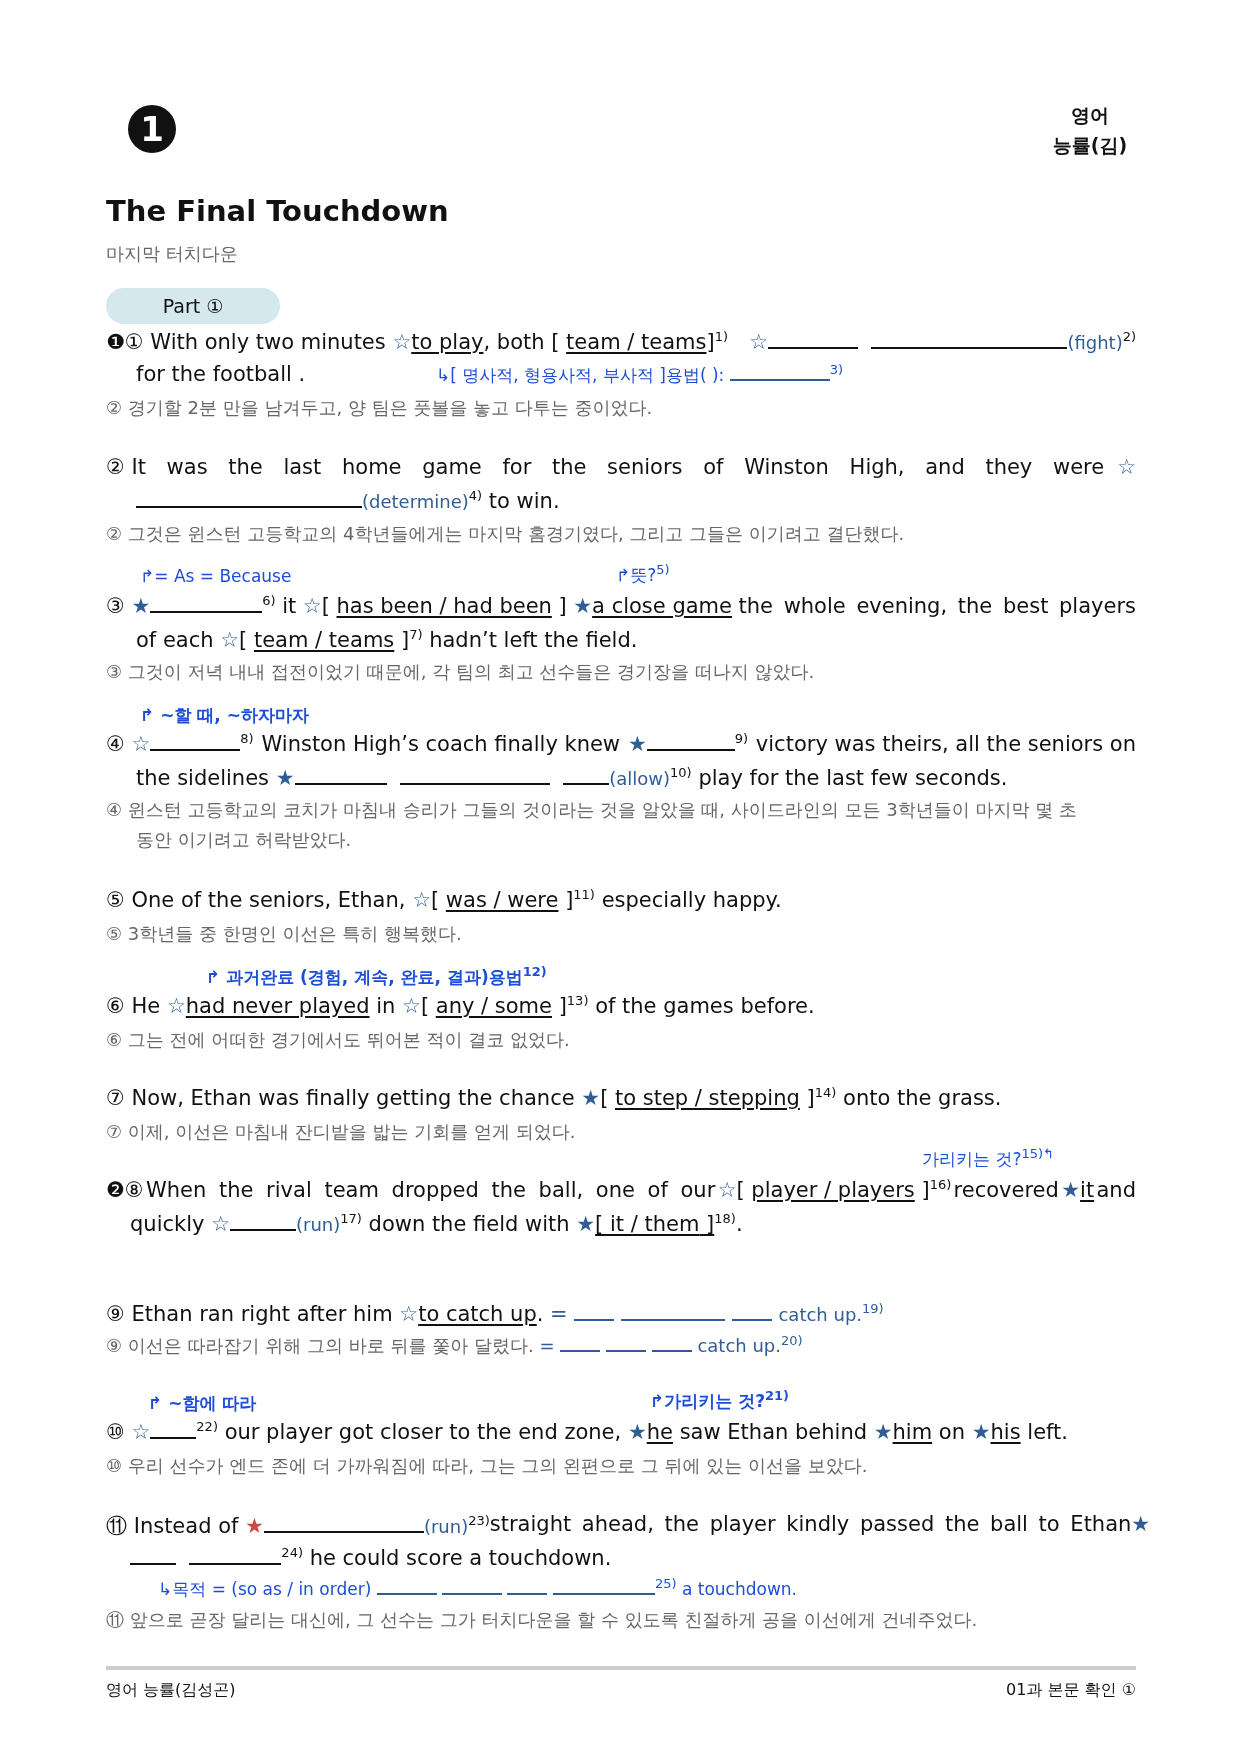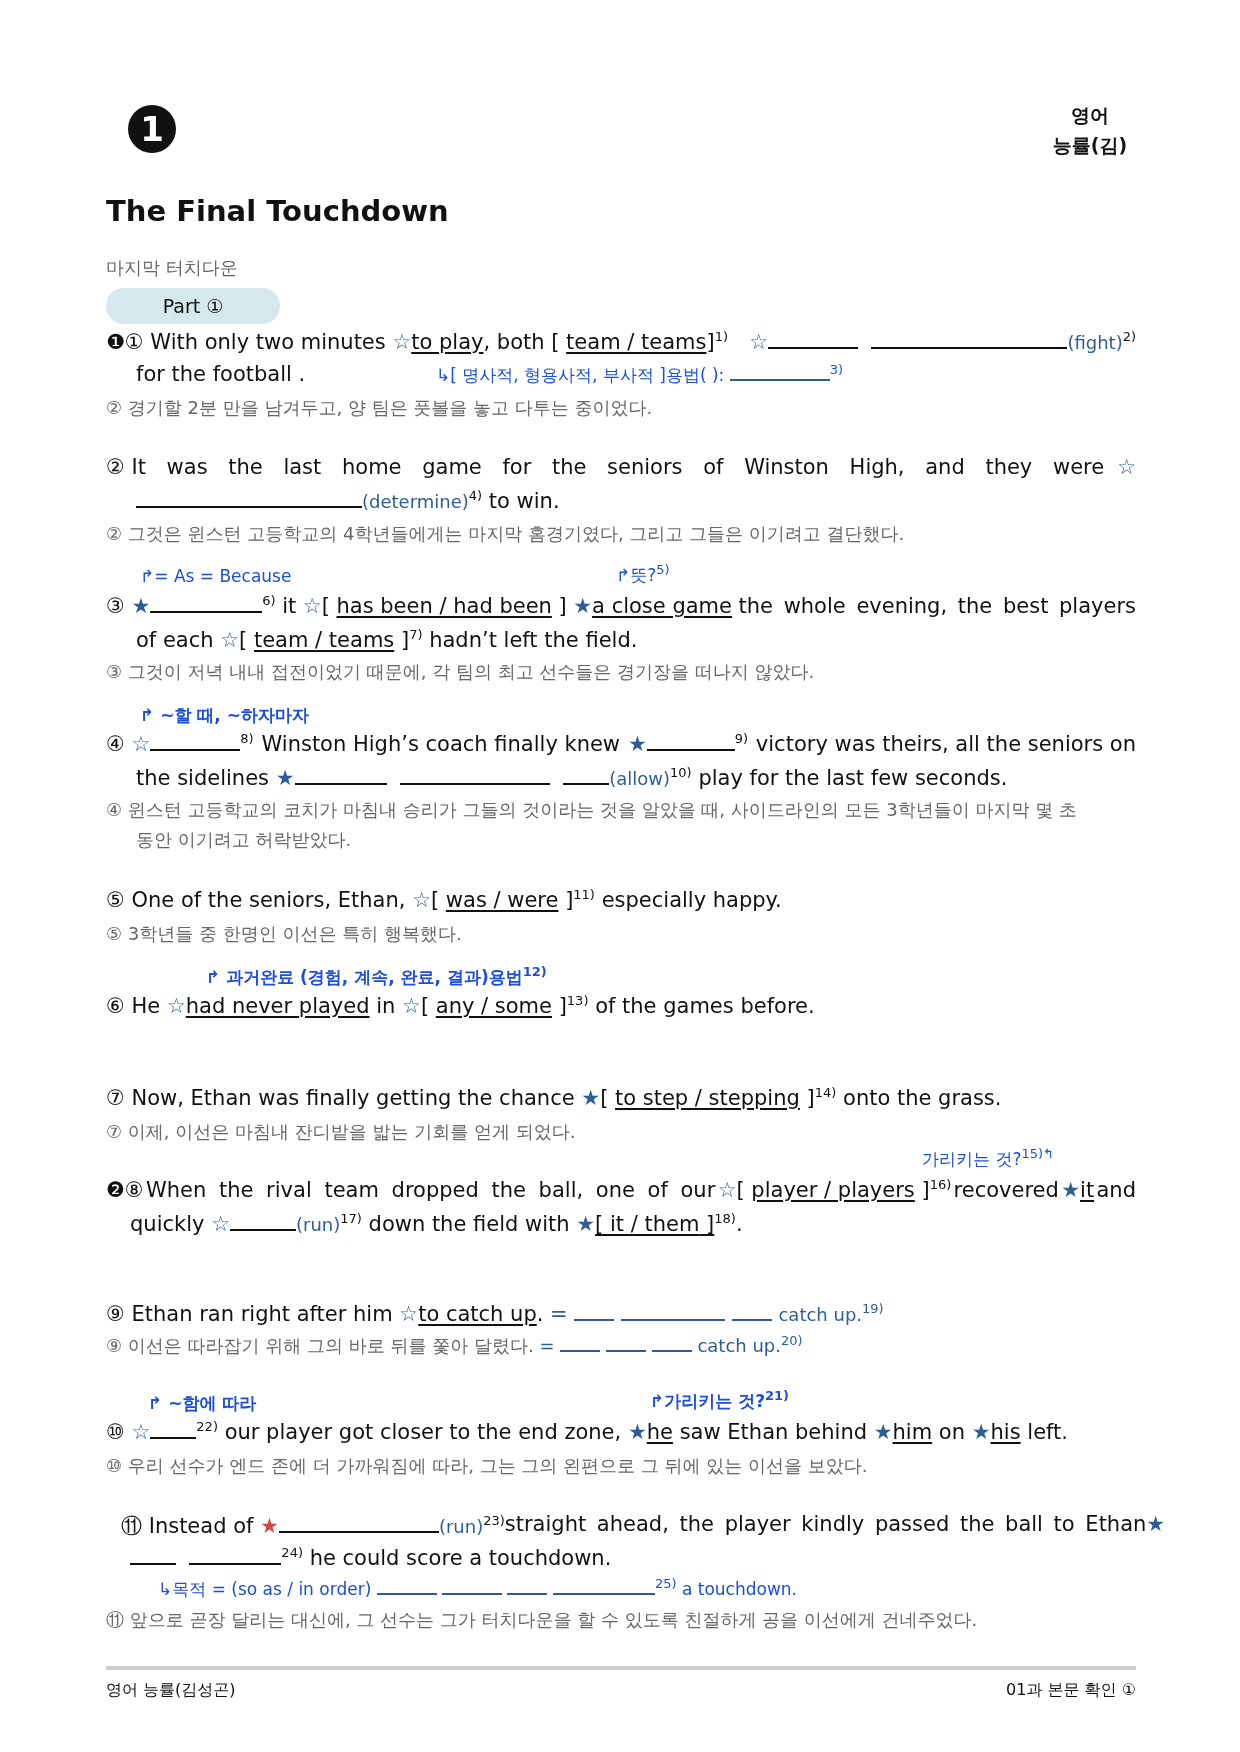--- a/index.html
+++ b/index.html
@@ -7,21 +7,21 @@
   body { font-family: "DejaVu Sans", "Liberation Sans", sans-serif; color: #111; position: relative; }
   .page { position: absolute; left: 0; top: 0; width: 1240px; height: 1752px; }
   .abs { position: absolute; white-space: nowrap; }
 
   .lesson-num { left: 128px; top: 105px; width: 48px; height: 48px; border-radius: 50%; background: #111; color: #fff;
     font-size: 34px; font-weight: bold; text-align: center; line-height: 48px; }
   .lesson-title { left: 208px; top: 100px; font-size: 46px; font-weight: bold; letter-spacing: 1px; }
   .subject { left: 1040px; top: 100px; font-size: 19px; font-weight: bold; text-align: center; line-height: 30px; width: 100px; }
 
   .story-title { left: 106px; top: 194px; font-size: 29px; font-weight: bold; }
-  .story-ko { left: 106px; top: 242px; font-size: 18px; color: #666; margin-top: 14px; }
+  .story-ko { left: 106px; top: 242px; font-size: 18px; color: #666; }
 
   .part-pill { left: 106px; top: 288px; width: 174px; height: 36px; border-radius: 18px; background: #d5e8ee;
     font-size: 19px; text-align: center; line-height: 36px; }
 
   .line { font-size: 21px; color: #111; }
   .ko { font-size: 18px; color: #666; }
   .note { font-size: 17px; color: #1d4ed8; }
   .blue { color: #2f5d95; }
   .red { color: #d04848; }
   .u { text-decoration: underline; text-underline-offset: 3px; }
@@ -129,20 +129,21 @@
 
   <div class="abs note" style="left:206px; top:966px; font-weight:bold;"><span>↱ 과거완료 (경험, 계속, 완료, 결과)용법</span><sup>12)</sup></div>
   <div class="abs line" style="left:106px; top:994px;">
     <span>⑥</span>
     <span>He</span>
     <span class="blue">☆</span><span class="u">had never played</span>
     <span>in</span>
     <span class="blue">☆</span>[ <span class="u">any / some</span> ]<sup>13)</sup>
     <span>of the games before.</span>
   </div>
+  <div class="abs ko" style="left:106px; top:1028px;">⑥ 그는 전에 어떠한 경기에서도 뛰어본 적이 결코 없었다.</div>
 
   <div class="abs line" style="left:106px; top:1086px;">
     <span>⑦</span>
     <span>Now, Ethan was finally getting the chance</span>
     <span class="blue">★</span>[ <span class="u">to step / stepping</span> ]<sup>14)</sup>
     <span>onto the grass.</span>
   </div>
   <div class="abs ko" style="left:106px; top:1120px;">⑦ 이제, 이선은 마침내 잔디밭을 밟는 기회를 얻게 되었다.</div>
 
   <div class="abs note" style="left:922px; top:1148px;"><span>가리키는 것?</span><sup>15)↰</sup></div>
@@ -190,21 +191,21 @@
     <span>our player got closer to the end zone,</span>
     <span class="blue">★</span><span class="u">he</span>
     <span>saw Ethan behind</span>
     <span class="blue">★</span><span class="u">him</span>
     <span>on</span>
     <span class="blue">★</span><span class="u">his</span>
     <span>left.</span>
   </div>
   <div class="abs ko" style="left:106px; top:1454px;">⑩ 우리 선수가 엔드 존에 더 가까워짐에 따라, 그는 그의 왼편으로 그 뒤에 있는 이선을 보았다.</div>
 
-  <div class="abs line" style="left:106px; top:1512px; width:1034px;margin-left:15px;">
+  <div class="abs line" style="left:106px; top:1512px; width:1034px;">
     <div class="justify">
       <span><span>⑪</span> <span>Instead of</span> <span class="red">★</span><span class="blank" style="width:160px"></span><span class="blue" style="font-size:18px">(run)</span><sup>23)</sup></span>
       <span style="word-spacing:4px">straight ahead, the player kindly passed the ball to Ethan</span>
       <span class="blue">★</span>
     </div>
   </div>
   <div class="abs line" style="left:130px; top:1546px;">
     <span class="blank" style="width:46px"></span>
     &nbsp;<span class="blank" style="width:92px"></span><sup>24)</sup>
     <span>he could score a touchdown.</span>

